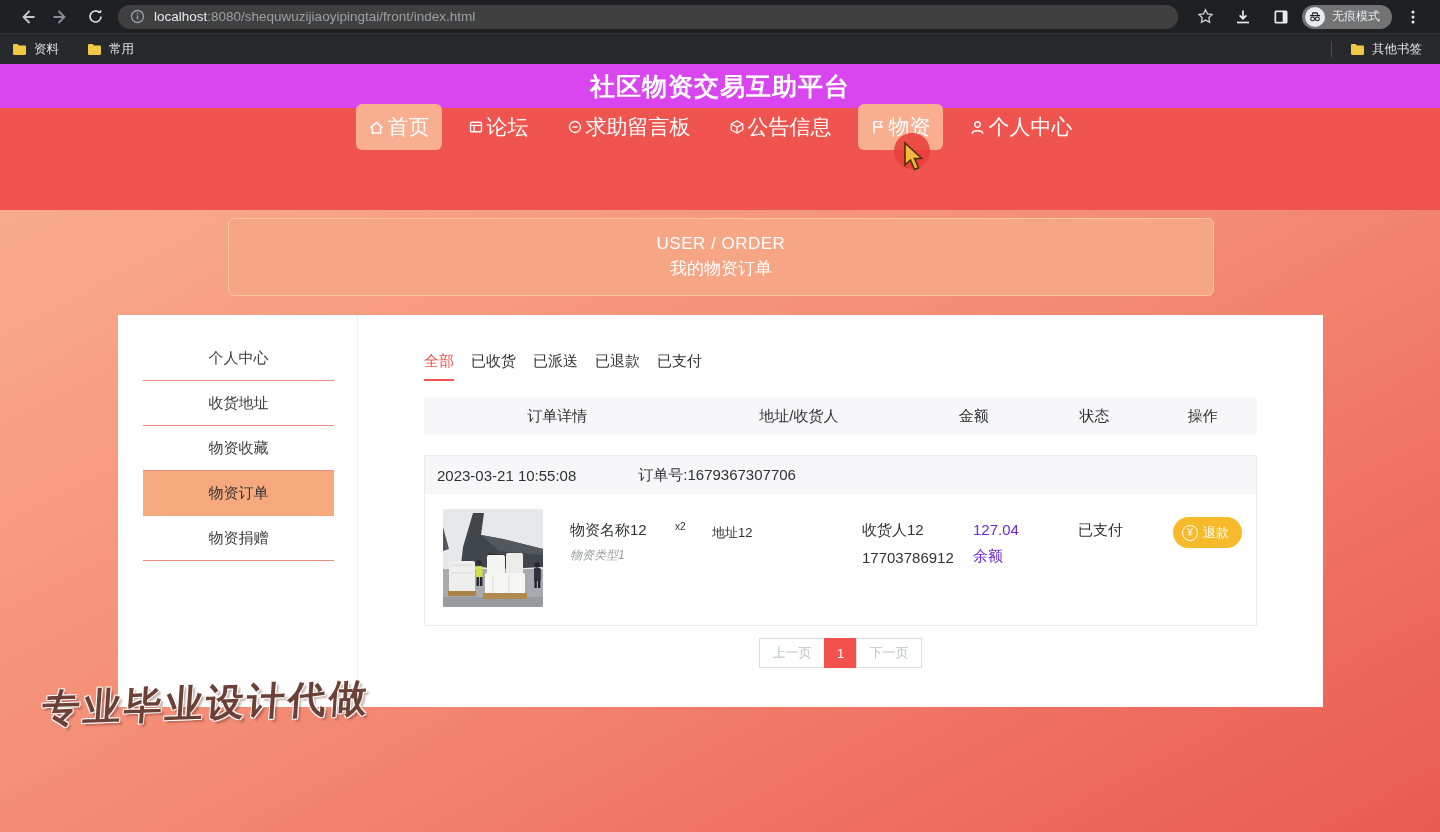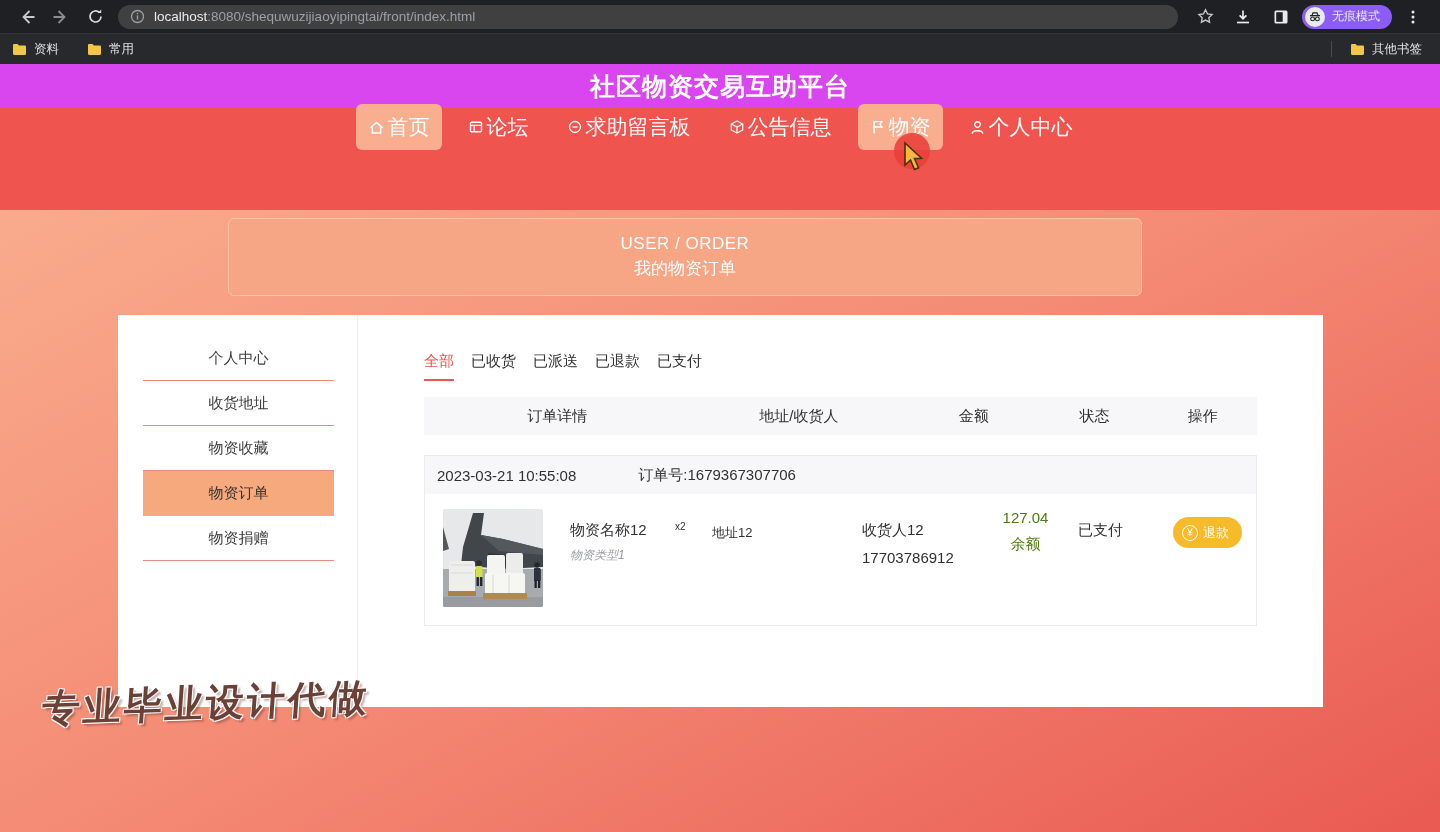--- a/index.html
+++ b/index.html
@@ -6,42 +6,42 @@
   html,body { width:1440px; height:832px; overflow:hidden; }
   body { font-family:"Liberation Sans","DejaVu Sans",sans-serif; position:relative; background:#e95a52; }
 
   
   .chrome-toolbar { height:33px; background:#1f2023; display:flex; align-items:center; padding:0 10px; }
   .nav-ico { width:34px; height:26px; display:flex; align-items:center; justify-content:center; color:#c7cacd; flex:0 0 auto; cursor:pointer; }
   .omnibox { flex:1; height:24px; background:#404040; border-radius:13px; display:flex; align-items:center; padding:0 12px; margin:0 10px 0 6px; color:#9aa0a6; font-size:13.5px; }
   .omnibox .host { color:#e8eaed; }
   .omnibox .info-ic { margin-right:9px; display:flex; }
   .right-icons { display:flex; align-items:center; gap:4px; }
-  .incog-pill { background:#8b5cf6; border-radius:13px; height:24px; display:flex; align-items:center; padding:2px 12px 2px 3px; gap:7px; color:#e8eaed; font-size:12px; white-space:nowrap; }
+  .incog-pill { background:#737373; border-radius:13px; height:24px; display:flex; align-items:center; padding:2px 12px 2px 3px; gap:7px; color:#e8eaed; font-size:12px; white-space:nowrap; }
   .incog-circle { width:20px; height:20px; background:#e8eaed; border-radius:50%; display:flex; align-items:center; justify-content:center; }
 
   .bookmarks-bar { height:31px; background:#27292c; display:flex; align-items:center; padding:0 12px; border-top:1px solid #333639; }
   .bm-item { display:flex; align-items:center; gap:7px; color:#dfe1e5; font-size:12.5px; margin-right:28px; cursor:pointer; }
   .bm-right { margin-left:auto; display:flex; align-items:center; gap:8px; color:#dfe1e5; font-size:12.5px; }
   .bm-sep { width:1px; height:16px; background:#4a4d50; margin-right:10px; }
 
   
   .site-title-band { height:44px; background:#d946ef; display:flex; align-items:center; justify-content:center; }
   .site-title { color:#ffffff; font-size:25px; font-weight:bold; letter-spacing:1px; }
 
   .main-nav { height:102px; background:#f0544e; display:flex; align-items:flex-start; justify-content:center; }
   .nav-row { display:flex; align-items:center; margin-top:-4px; }
   .nav-item { display:flex; align-items:center; gap:3px; color:#fff; font-size:21px; padding:9px 12px; margin:0 7px; border-radius:6px; cursor:pointer; white-space:nowrap; }
   .nav-item.pill { background:#f8ae8f; }
   .nav-item svg { flex:0 0 auto; }
 
   
   .page-body { position:relative; height:622px; background:linear-gradient(152deg,#f9ab8c 0%,#f48a74 48%,#e95a52 100%); }
 
-  .banner { position:absolute; left:228px; top:8px; width:914px; height:78px; background:#f7a685; border:1px solid #fcc3a5; border-radius:6px; display:flex; flex-direction:column; align-items:center; justify-content:center; gap:3px; color:#fff; }
+  .banner { position:absolute; left:228px; top:8px; width:986px; height:78px; background:#f7a685; border:1px solid #fcc3a5; border-radius:6px; display:flex; flex-direction:column; align-items:center; justify-content:center; gap:3px; color:#fff; }
   .banner .l1 { font-size:17px; letter-spacing:.5px; }
   .banner .l2 { font-size:17px; }
 
   .card { position:absolute; left:118px; top:105px; width:1205px; height:392px; background:#fff; display:flex; }
 
   
   .side { width:240px; border-right:1px solid #efefef; padding-top:21px; }
   .side-item { height:45px; margin:0 23px 0 25px; display:flex; align-items:center; justify-content:center; font-size:15px; color:#3c3c3c; border-bottom:1px solid #ec8b80; cursor:pointer; }
   .side-item.active { background:#f7a97e; border-bottom-color:transparent; color:#333; }
 
@@ -59,21 +59,21 @@
 
   .item-row { display:flex; padding:15px 0 18px 18px; background:#fff; }
   .item-img { width:100px; height:98px; border-radius:2px; overflow:hidden; flex:0 0 auto; }
   .col-name { width:105px; margin-left:27px; margin-top:12px; }
   .col-name .nm { font-size:15px; color:#303133; }
   .col-name .tp { font-size:12px; color:#9a9ba0; margin-top:7px;font-style:italic; }
   .col-qty { width:37px; margin-top:12px; font-size:10px; color:#303133; }
   .col-addr { width:150px; margin-top:15px; font-size:13px; color:#303133; }
   .col-recv { width:111px; margin-top:12px; font-size:15px; color:#303133; }
   .col-recv .ph { margin-top:9px; }
-  .col-amt { width:105px; font-size:15px; color:#4d7c0f;text-align:center; }
+  .col-amt { width:105px; margin-top:12px; font-size:15px; color:#6d28d9; }
   .col-amt .pm { margin-top:9px; }
   .col-status { width:95px; margin-top:12px; font-size:15px; color:#303133; }
   .col-action { margin-top:8px; }
   .refund-btn { display:inline-flex; align-items:center; gap:5px; background:#f7ba2a; border:none; border-radius:16px; height:31px; padding:0 13px 0 9px; color:#fff; font-size:13px; cursor:pointer; font-family:inherit; }
   .yen-circle { width:16px; height:16px; border:1.3px solid #fff; border-radius:50%; display:flex; align-items:center; justify-content:center; font-size:10.5px; line-height:1; }
 
   .pagination { display:flex; justify-content:center; margin-top:12px; }
   .pg-btn { height:30px; min-width:66px; background:#fff; border:1px solid #dcdcdc; color:#bfc3c9; font-size:13px; display:flex; align-items:center; justify-content:center; cursor:pointer; }
   .pg-btn + .pg-btn { margin-left:-1px; }
   .pg-btn.current { min-width:33px; background:#f2514c; border-color:#f2514c; color:#fff; }
@@ -313,20 +313,25 @@
           <div class="col-status">已支付</div>
           <div class="col-action">
             <button class="refund-btn">
               <span class="yen-circle">¥</span>
               <span>退款</span>
             </button>
           </div>
         </div>
       </div>
 
+      <div class="pagination">
+        <div class="pg-btn">上一页</div>
+        <div class="pg-btn current">1</div>
+        <div class="pg-btn">下一页</div>
+      </div>
     </div>
   </div>
 
   <div class="watermark">专业毕业设计代做</div>
 </div>
 
 <div class="cursor-overlay">
   <svg width="44" height="48" viewBox="0 0 44 48">
     <circle cx="19" cy="20" r="18" fill="#e83f3a" opacity="0.88"></circle>
     <path d="M12 12 L12 34 L17.5 29 L21.5 38.5 L25.5 36.8 L21.5 27.6 L28.5 27.2 Z" fill="#f6b73c" stroke="#4a3000" stroke-width="1.6"></path>

